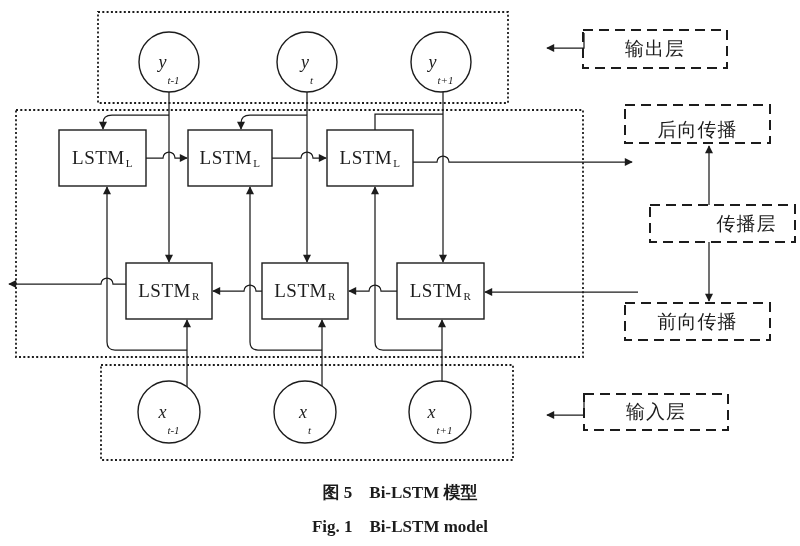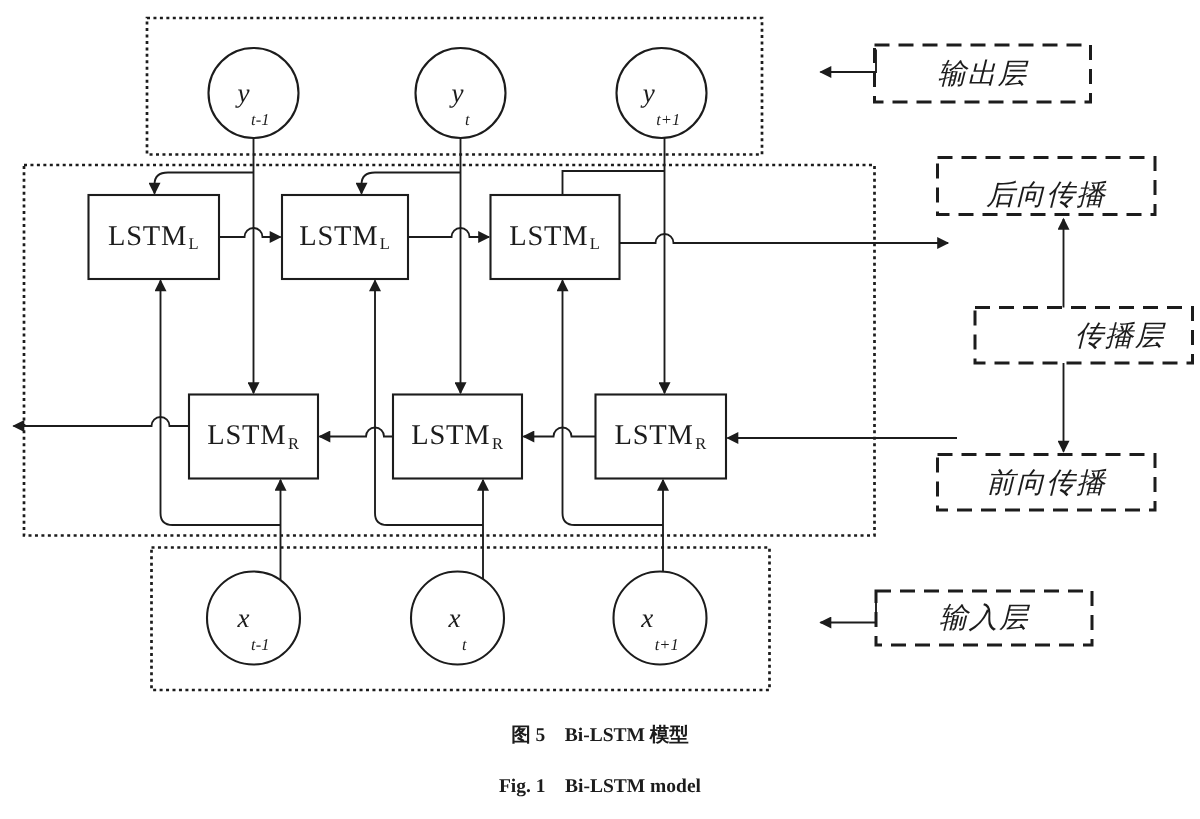--- a/index.html
+++ b/index.html
@@ -1,27 +1,27 @@
 <!DOCTYPE html>
 <html><head>
 <meta charset="utf-8">
 <style>
   html,body{margin:0;padding:0;background:#ffffff;}
   #stage{position:relative;width:800px;height:546px;background:#ffffff;overflow:hidden;
          font-family:"Liberation Serif", serif;color:#1c1c1c;}
   #wires{position:absolute;left:0;top:0;}
   .lbl{position:absolute;display:flex;align-items:center;justify-content:center;
        white-space:nowrap;color:#1c1c1c;}
-  .cn{font-size:19px;letter-spacing:1px;font-style:italic;}
+  .cn{font-size:19px;letter-spacing:1px;}
   .node-lbl{font-style:italic;font-size:18px;}
   .node-lbl .sub-i{font-style:italic;font-size:11px;position:relative;top:6px;margin-left:1px;margin-top:24px;}
   .lstm-lbl{font-size:19px;letter-spacing:.5px;border-radius:25px;}
   .lstm-lbl .sub-r{font-size:11px;position:relative;top:5px;margin-left:1px;}
   .caption{position:absolute;left:0;width:100%;text-align:center;font-weight:bold;
-           font-size:13px;}
+           font-size:17px;}
 </style>
 </head>
 <body>
 
 <div id="stage">
 
   <svg id="wires" width="800" height="546" viewBox="0 0 800 546">
     <defs>
       <marker id="ah" viewBox="0 0 10 10" refX="9" refY="5" markerWidth="10" markerHeight="8" orient="auto-start-reverse" markerUnits="userSpaceOnUse">
         <path d="M0,0 L10,5 L0,10 Z" fill="#1c1c1c"></path>

